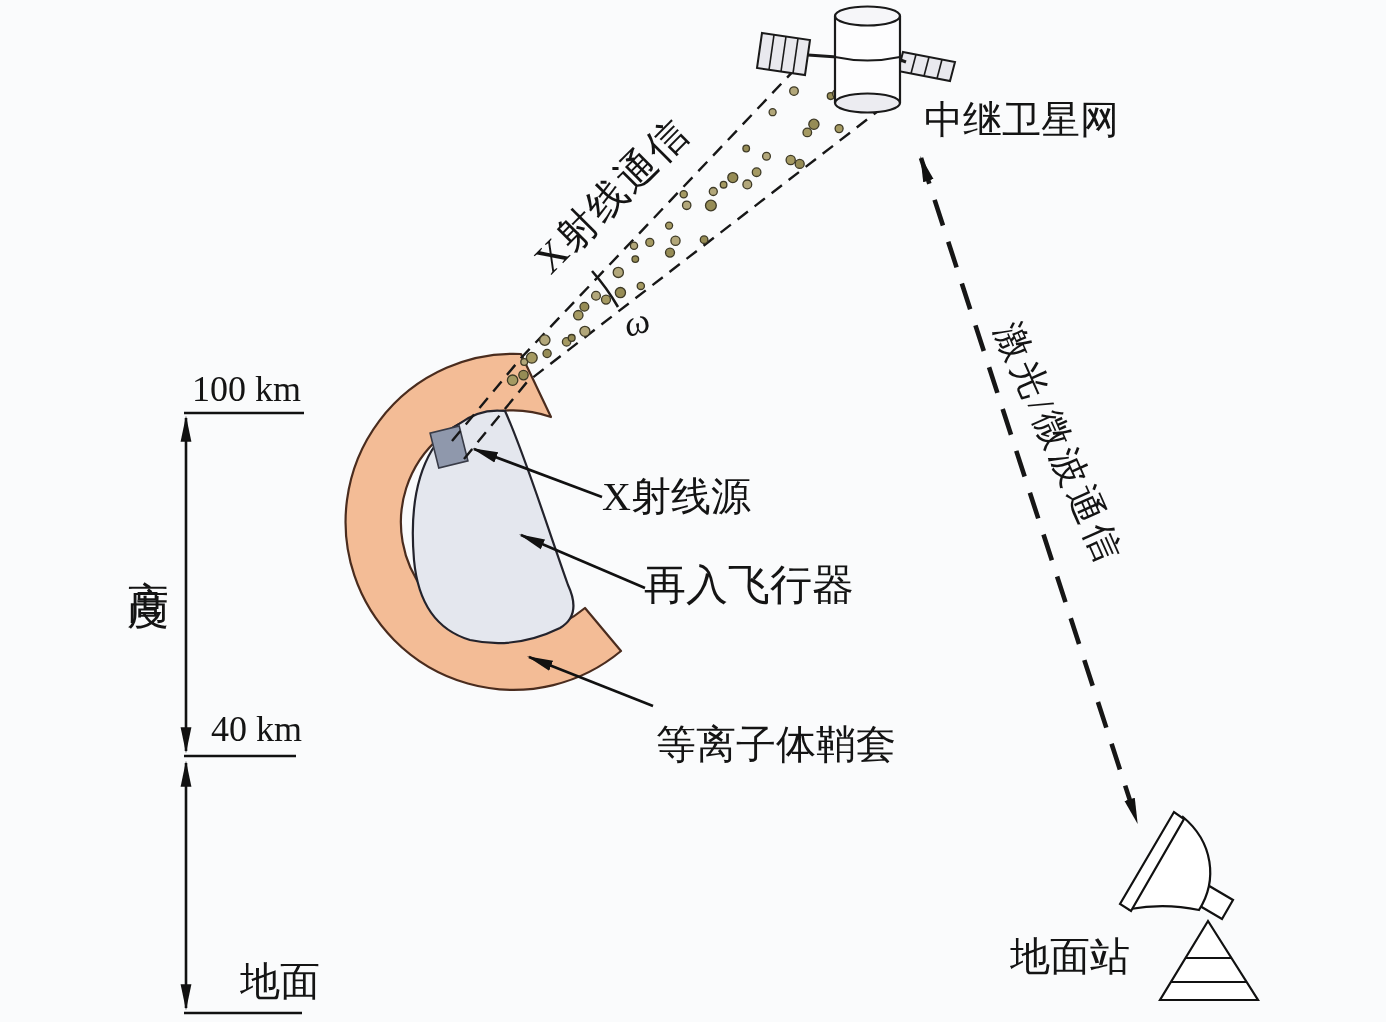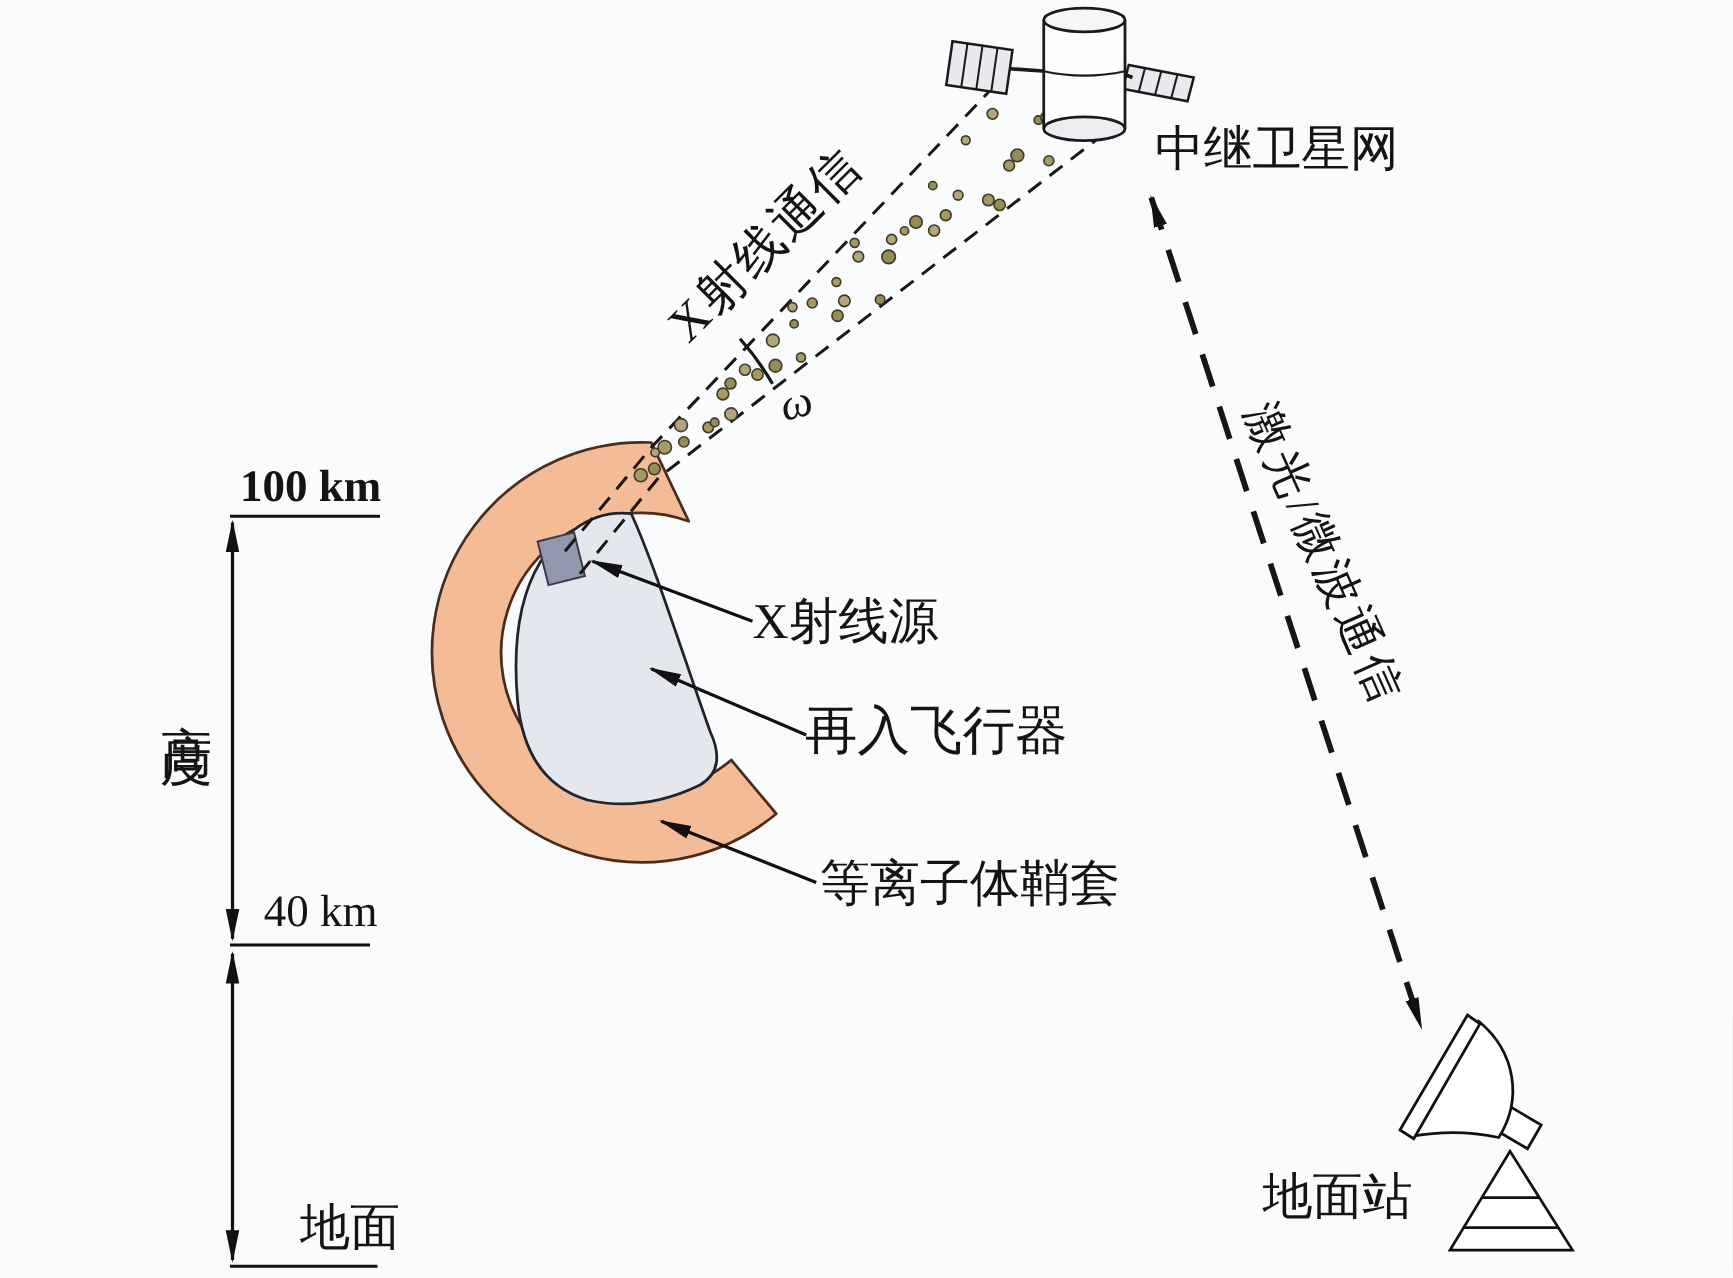--- a/index.html
+++ b/index.html
@@ -142,26 +142,26 @@
   <div class="lbl" style="left:924px;top:100px;font-size:39px;text-align:center;">中继卫星网</div>
 
   <div class="lbl rot" style="left:612px;top:196px;font-size:40px;letter-spacing:2px;transform:translate(-50%,-50%) rotate(-45deg);">X射线通信</div>
 
   <div class="lbl rot" style="left:637px;top:323px;font-size:36px;font-style:italic;transform:translate(-50%,-50%) rotate(-15deg);">ω</div>
 
   <div class="lbl" style="left:602px;top:476px;font-size:40px;">X射线源</div>
 
   <div class="lbl" style="left:644px;top:563px;font-size:42px;">再入飞行器</div>
 
-  <div class="lbl" style="left:656px;top:686px;font-size:40px;">等离子体鞘套</div>
+  <div class="lbl" style="left:656px;top:724px;font-size:40px;">等离子体鞘套</div>
 
   <div class="lbl rot" style="left:1058px;top:444px;font-size:37px;letter-spacing:4px;transform:translate(-50%,-50%) rotate(66deg);">激光/微波通信</div>
 
   <div class="lbl" style="left:1010px;top:936px;font-size:40px;text-align:right;">地面站</div>
 
-  <div class="lbl" style="left:192px;top:371px;font-size:36px;font-weight:bold;">100 km</div>
+  <div class="lbl" style="left:192px;top:371px;font-size:36px;">100 km</div>
 
   <div class="lbl vert" style="left:126px;top:546px;font-size:42px;">高度</div>
 
   <div class="lbl" style="left:211px;top:711px;font-size:36px;">40 km</div>
 
   <div class="lbl" style="left:240px;top:961px;font-size:40px;">地面</div>
 </div>
 
 </body></html>

